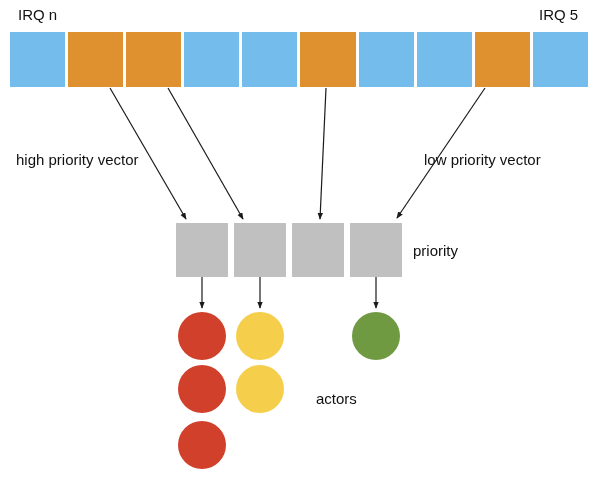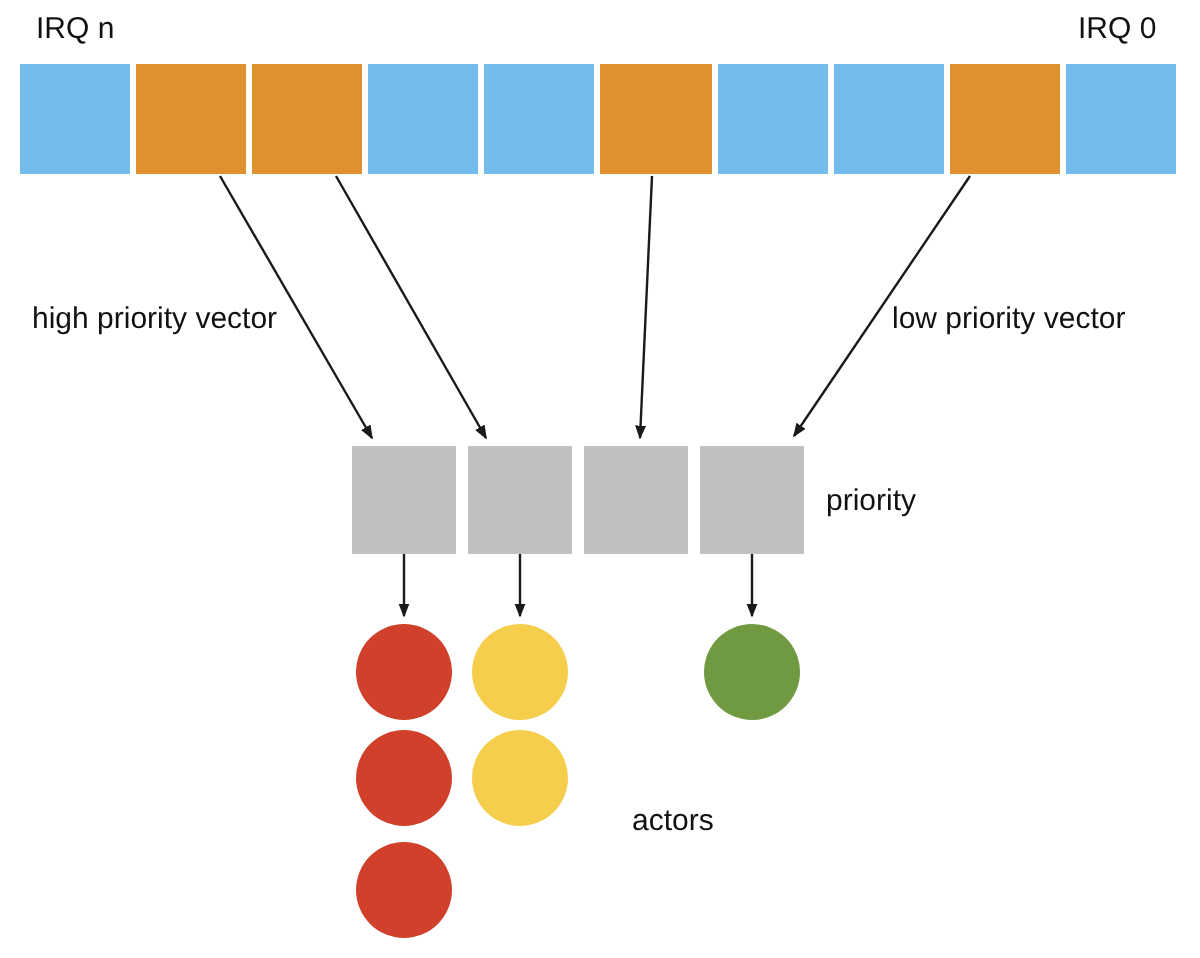--- a/index.html
+++ b/index.html
@@ -66,54 +66,54 @@
     pointer-events: none;
   }
   .arrow-line { stroke: #1A1A1A; stroke-width: 1.2; fill: none; }
 </style>
 </head>
 <body>
 
 <div class="canvas">
 
   <div class="diagram-label" style="left:18px; top:6px;">IRQ n</div>
-  <div class="diagram-label" style="left:539px; top:6px;">IRQ 0</div>
+  <div class="diagram-label" style="left:539px; top:6px;">IRQ 5</div>
 
   <div class="irq-row">
     <div class="irq-cell" data-type="blue"></div>
     <div class="irq-cell" data-type="orange"></div>
     <div class="irq-cell" data-type="orange"></div>
     <div class="irq-cell" data-type="blue"></div>
     <div class="irq-cell" data-type="blue"></div>
     <div class="irq-cell" data-type="orange"></div>
     <div class="irq-cell" data-type="blue"></div>
     <div class="irq-cell" data-type="blue"></div>
     <div class="irq-cell" data-type="orange"></div>
     <div class="irq-cell" data-type="blue"></div>
   </div>
 
   <div class="diagram-label" style="left:16px; top:151px;">high priority vector</div>
-  <div class="diagram-label" style="left:446px; top:151px;">low priority vector</div>
+  <div class="diagram-label" style="left:424px; top:151px;">low priority vector</div>
 
   <div class="runqueue-row">
     <div class="runqueue-cell"></div>
     <div class="runqueue-cell"></div>
     <div class="runqueue-cell"></div>
     <div class="runqueue-cell"></div>
   </div>
   <div class="diagram-label" style="left:413px; top:242px;">priority</div>
 
   <div class="actor" style="left:178px; top:312px;" data-type="red"></div>
   <div class="actor" style="left:178px; top:365px;" data-type="red"></div>
   <div class="actor" style="left:178px; top:421px;" data-type="red"></div>
   <div class="actor" style="left:236px; top:312px;" data-type="yellow"></div>
   <div class="actor" style="left:236px; top:365px;" data-type="yellow"></div>
   <div class="actor" style="left:352px; top:312px;" data-type="green"></div>
 
-  <div class="diagram-label" style="left:316px; top:402px;">actors</div>
+  <div class="diagram-label" style="left:316px; top:390px;">actors</div>
 
   <svg class="arrows-layer" viewBox="0 0 600 479">
     <defs>
       <marker id="ah" markerWidth="8" markerHeight="7" refX="6.2" refY="2.75" orient="auto" markerUnits="userSpaceOnUse">
         <path d="M0,0 L7,2.75 L0,5.5 Z" fill="#1A1A1A"></path>
       </marker>
     </defs>
     <line class="arrow-line" x1="110" y1="88" x2="186" y2="219" marker-end="url(#ah)"></line>
     <line class="arrow-line" x1="168" y1="88" x2="243" y2="219" marker-end="url(#ah)"></line>
     <line class="arrow-line" x1="326" y1="88" x2="320" y2="219" marker-end="url(#ah)"></line>

